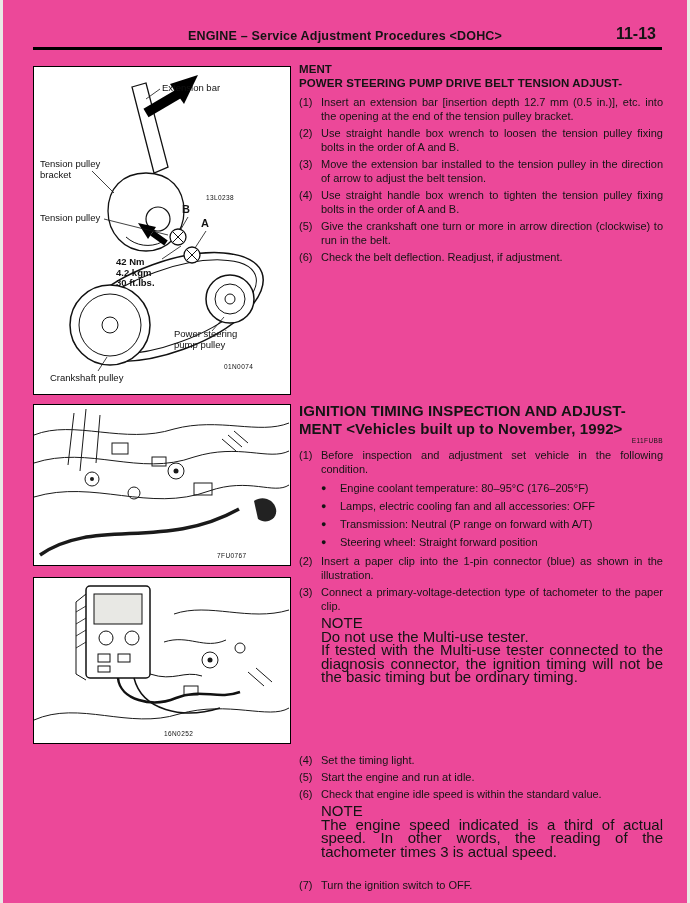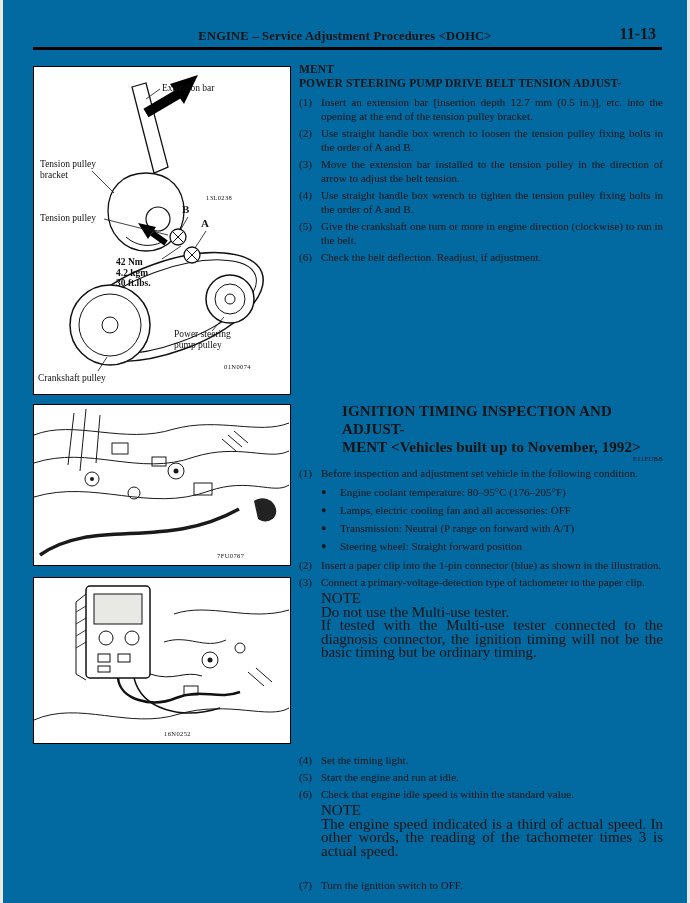--- a/index.html
+++ b/index.html
@@ -1,20 +1,20 @@
 <!DOCTYPE html>
 <html><head>
 <meta charset="utf-8">
 <style>
   * { margin:0; padding:0; box-sizing:border-box; }
   html,body { background:#e9e9e6; }
   .page {
     position:relative; width:684px; height:903px; margin:0 auto;
-    background:#0369a1; color:#141414; overflow:hidden;
-    font-family:Liberation Serif, serif;
+    background:#ec4899; color:#141414; overflow:hidden;
+    font-family:Liberation Sans, sans-serif;
   }
   
   .hdr-title {
     position:absolute; top:29px; left:50%; transform:translateX(-50%);
     font-size:12.5px; font-weight:bold; letter-spacing:.2px; white-space:nowrap;
   }
   .hdr-page { position:absolute; top:25px; right:31px; font-size:16px; font-weight:bold; }
   .hdr-rule { position:absolute; top:47px; left:30px; width:629px; border-top:3px solid #000; }
 
   
@@ -26,21 +26,21 @@
   .flabel { position:absolute; font-size:9.5px; line-height:10.5px; white-space:nowrap; color:#111; }
   .flabel .block { display:block; }
   .fbold { font-weight:bold; }
   .fletter { position:absolute; font-size:11px; font-weight:bold; }
   .fcode { position:absolute; font-size:6.5px; letter-spacing:.4px; color:#111; }
 
   
   .sec { position:absolute; left:296px; width:364px; }
   .block { display:block; }
   .h-small { font-size:11.5px; font-weight:bold; line-height:14px; letter-spacing:.1px; }
-  .h-large { font-size:15px; font-weight:bold; line-height:18px; letter-spacing:.1px;margin-left:43px; }
+  .h-large { font-size:15px; font-weight:bold; line-height:18px; letter-spacing:.1px; }
   .ref-code { text-align:right; font-size:6.5px; letter-spacing:.4px; margin-top:-1px; }
   .steps { margin-top:5px; }
   .step { display:flex; font-size:11px; line-height:14px; }
   .step + .step { margin-top:3px; }
   .step .num { width:22px; flex:0 0 22px; }
   .step .txt { flex:1; text-align:justify; }
   .bullets { margin:6px 0 0 22px; }
   .bullet { display:flex; font-size:11px; line-height:13.5px; margin-bottom:4.5px; }
   .bullet .dot { width:19px; flex:0 0 19px; font-size:9px; }
   .mt4  { margin-top:4px; }
@@ -128,21 +128,21 @@
     <span class="fcode" style="left:172px; top:127px;">13L0238</span>
     <span class="flabel fbold" style="left:82px; top:190px;">
       <span class="block">42 Nm</span>
       <span class="block">4.2 kgm</span>
       <span class="block">30 ft.lbs.</span>
     </span>
     <span class="flabel" style="left:140px; top:262px;">
       <span class="block">Power steering</span>
       <span class="block">pump pulley</span>
     </span>
-    <span class="flabel" style="left:4px; top:306px;">Crankshaft pulley</span>
+    <span class="flabel" style="left:16px; top:306px;">Crankshaft pulley</span>
     <span class="fcode" style="left:190px; top:296px;">01N0074</span>
   </figure>
 
   <figure class="fig" id="fig2">
     <svg width="255" height="159" viewBox="0 0 255 159">
       <g fill="none" stroke="#1a1a1a" stroke-width="1">
         <path d="M0 30 C40 14 90 40 140 24 C185 12 225 30 255 18"></path>
         <path d="M0 58 C55 40 105 72 160 52 C205 38 235 56 255 46"></path>
         <path d="M0 92 C60 74 115 108 175 86 C215 72 240 90 255 80"></path>
         <path d="M40 8 L34 60"></path>
@@ -213,21 +213,21 @@
       <div class="step">
         <span class="num">(3)</span>
         <span class="txt">Move the extension bar installed to the tension pulley in the direction of arrow to adjust the belt tension.</span>
       </div>
       <div class="step">
         <span class="num">(4)</span>
         <span class="txt">Use straight handle box wrench to tighten the tension pulley fixing bolts in the order of A and B.</span>
       </div>
       <div class="step">
         <span class="num">(5)</span>
-        <span class="txt">Give the crankshaft one turn or more in engine direction (clockwise) to run in the belt.</span>
+        <span class="txt">Give the crankshaft one turn or more in arrow direction (clockwise) to run in the belt.</span>
       </div>
       <div class="step">
         <span class="num">(6)</span>
         <span class="txt">Check the belt deflection. Readjust, if adjustment.</span>
       </div>
     </div>
   </section>
 
   <section class="sec" style="top:402px;">
     <h2 class="h-large">

